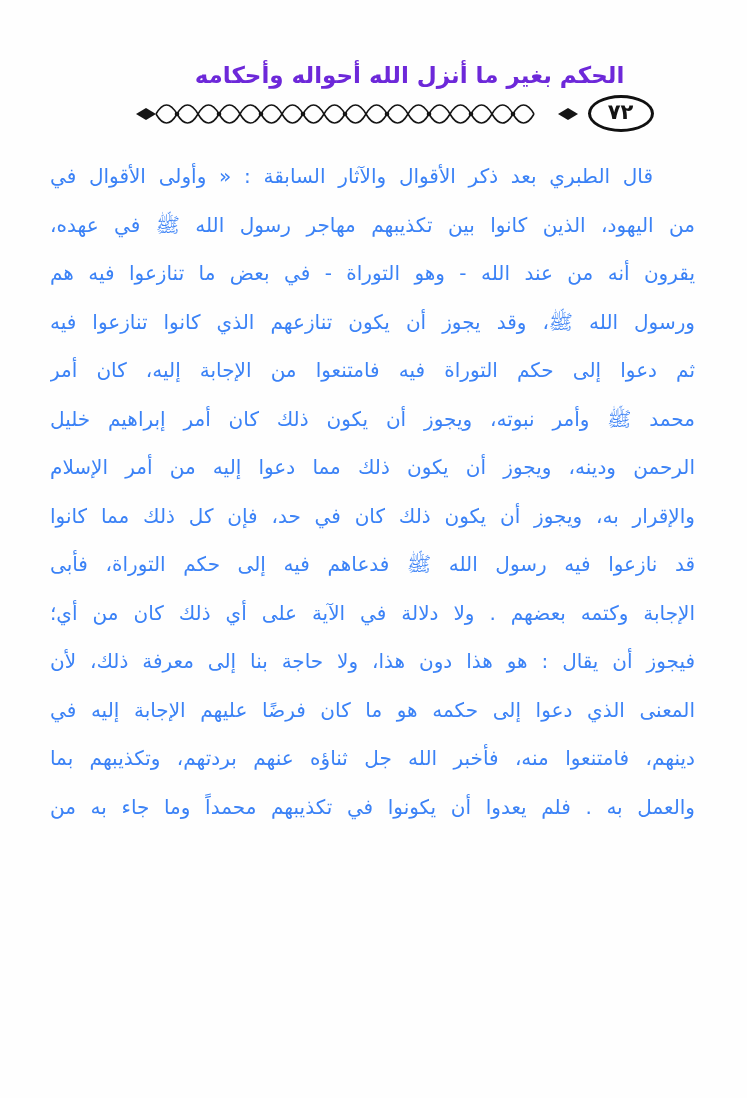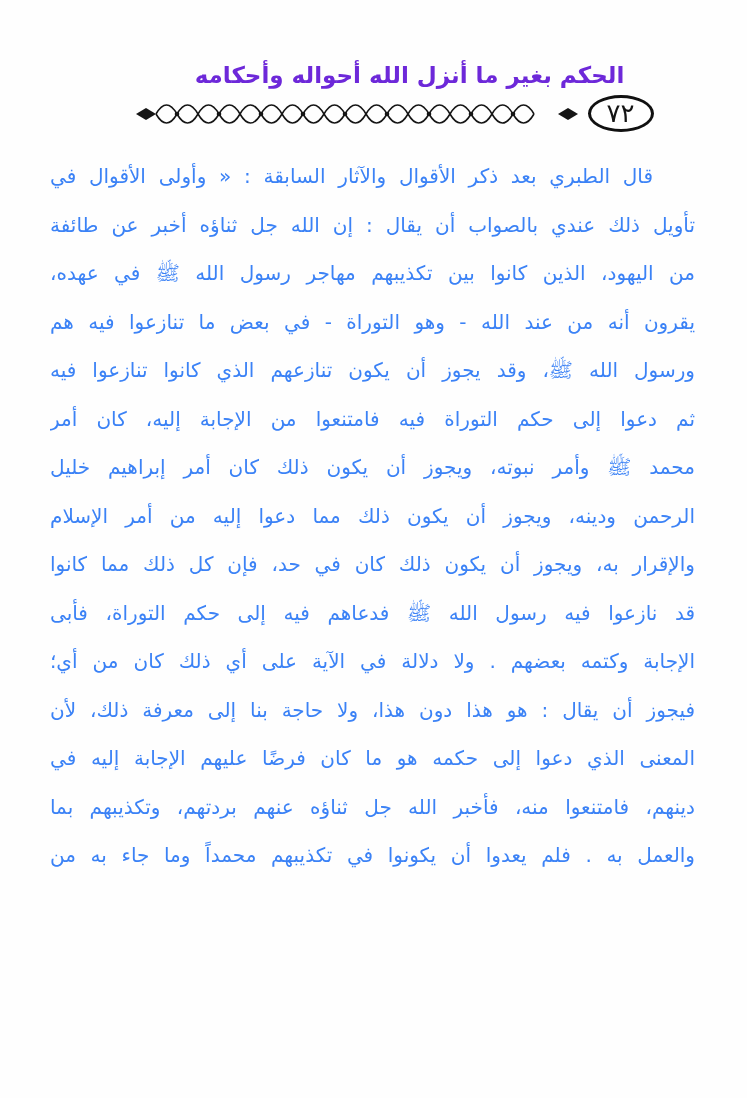--- a/index.html
+++ b/index.html
@@ -48,22 +48,22 @@
     height: 37px;
     border: 3px solid #111;
     border-radius: 50%;
     display: flex;
     align-items: center;
     justify-content: center;
     background: #fff;
     flex: 0 0 auto;
   }
   .page-oval span {
-    font-size: 26px;
-    font-weight: normal;
+    font-size: 21px;
+    font-weight: bold;
     line-height: 1;
     transform: translateY(-1px);
   }
   
   .body-text {
     direction: rtl;
     padding: 20px 52px 0 50px;
     font-size: 20px;
     color: #3b82f6;
   }
@@ -113,21 +113,20 @@
         <use href="#mtf" x="316"></use>
         <use href="#mtf" x="358"></use>
         <path d="M424 14 L434 8 L444 14 L434 20 Z" fill="#151515"></path>
       </svg>
 
     </div>
   </header>
 
   <main class="body-text">
       <div class="line">قال الطبري بعد ذكر الأقوال والآثار السابقة : « وأولى الأقوال في</div>
-      <div class="line">تأويل ذلك عندي بالصواب أن يقال : إن الله جل ثناؤه أخبر عن طائفة</div>
       <div class="line">من اليهود، الذين كانوا بين تكذيبهم مهاجر رسول الله ﷺ في عهده،</div>
       <div class="line">يقرون أنه من عند الله - وهو التوراة - في بعض ما تنازعوا فيه هم</div>
       <div class="line">ورسول الله ﷺ، وقد يجوز أن يكون تنازعهم الذي كانوا تنازعوا فيه</div>
       <div class="line">ثم دعوا إلى حكم التوراة فيه فامتنعوا من الإجابة إليه، كان أمر</div>
       <div class="line">محمد ﷺ وأمر نبوته، ويجوز أن يكون ذلك كان أمر إبراهيم خليل</div>
       <div class="line">الرحمن ودينه، ويجوز أن يكون ذلك مما دعوا إليه من أمر الإسلام</div>
       <div class="line">والإقرار به، ويجوز أن يكون ذلك كان في حد، فإن كل ذلك مما كانوا</div>
       <div class="line">قد نازعوا فيه رسول الله ﷺ فدعاهم فيه إلى حكم التوراة، فأبى</div>
       <div class="line">الإجابة وكتمه بعضهم .  ولا دلالة في الآية على أي ذلك كان من أي؛</div>
       <div class="line">فيجوز أن يقال : هو هذا دون هذا، ولا حاجة بنا إلى معرفة ذلك، لأن</div>

